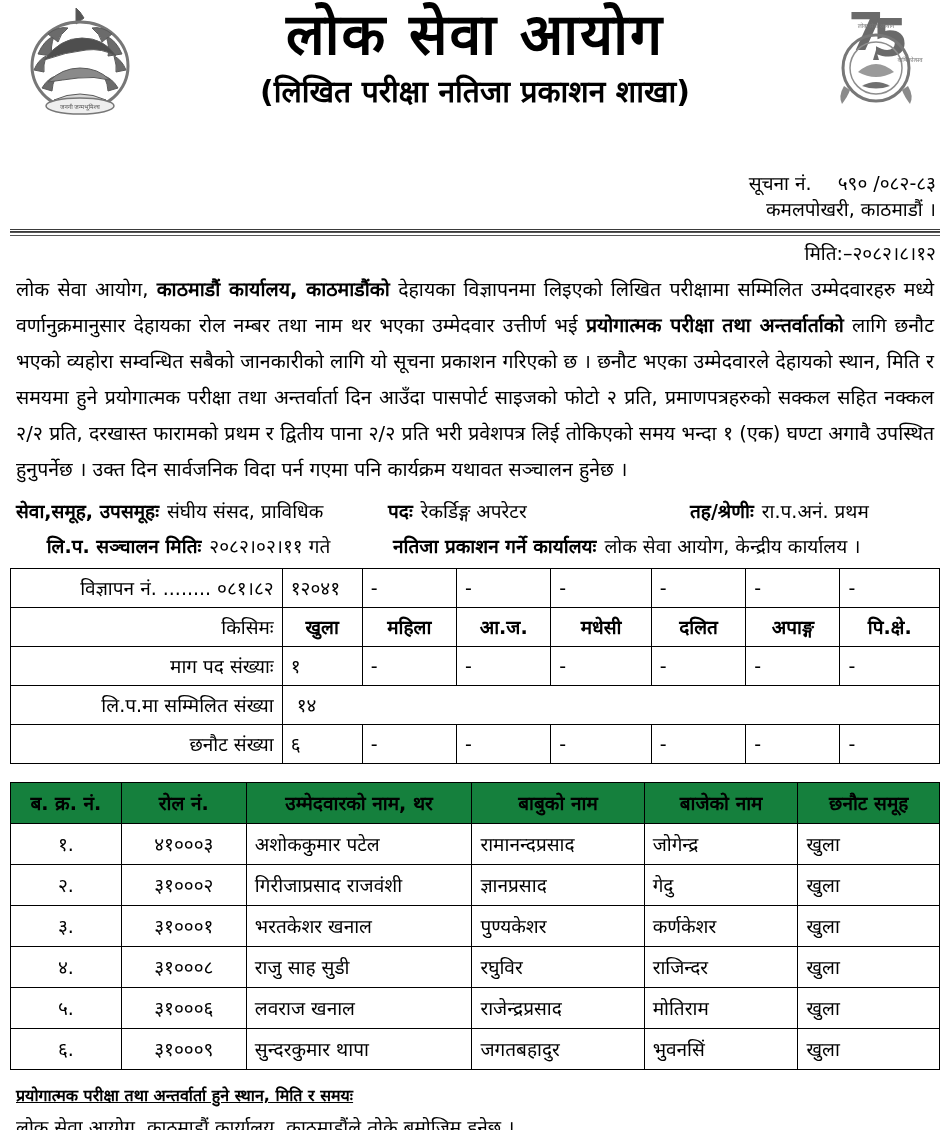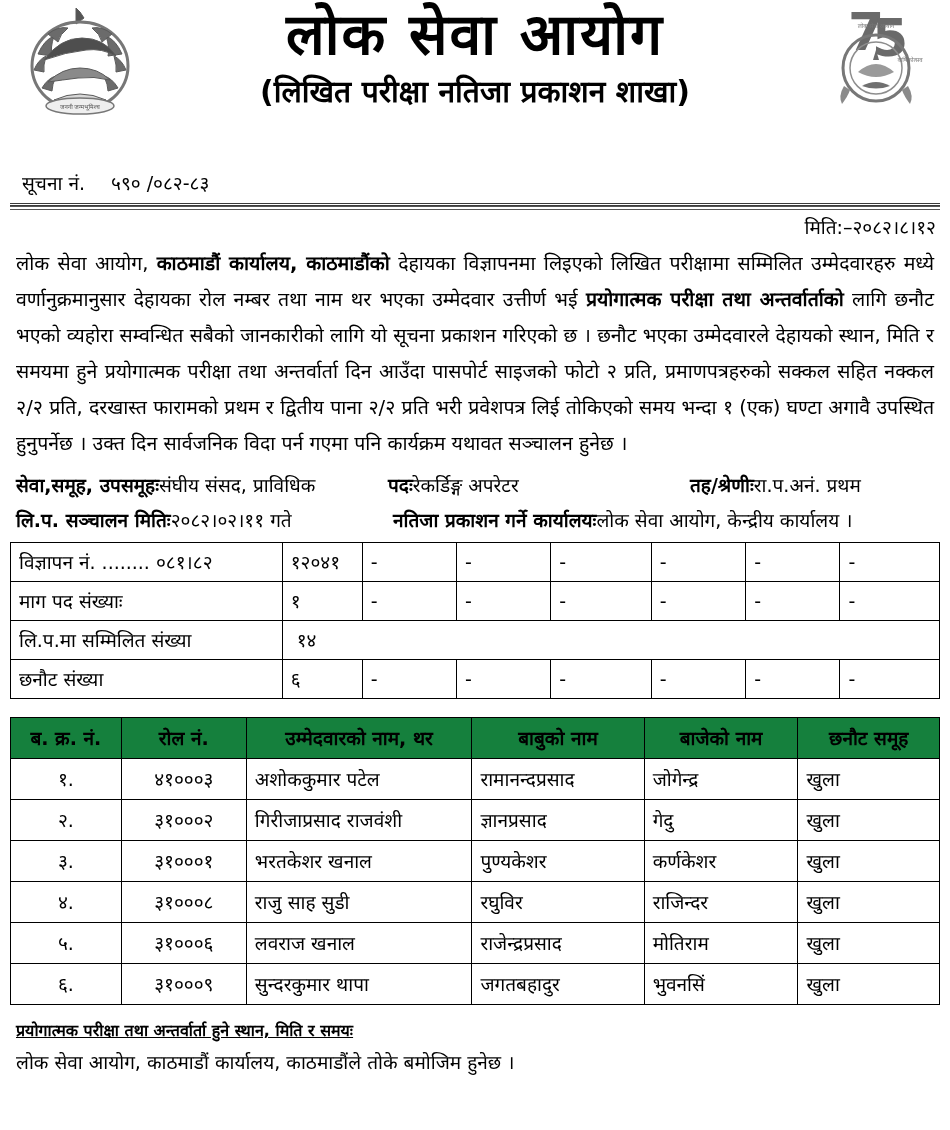--- a/index.html
+++ b/index.html
@@ -60,20 +60,21 @@
     line-height: 1.2;
     margin: 6px 0 0 0;
   }
   .notice-line {
     display: flex;
     justify-content: space-between;
     align-items: flex-end;
     font-family: "DejaVu Sans", sans-serif;
     font-size: 19px;
     padding: 10px 4px 0 12px;
+    flex-direction: column;
   }
   .notice-no {
     display: flex;
     gap: 26px;
   }
   .rule {
     border: none;
     border-top: 3px double #3a3a3a;
     height: 4px;
     background: linear-gradient(#555 0 1px, transparent 1px 3px, #555 3px 4px);
@@ -102,44 +103,44 @@
     font-size: 19px;
     padding: 10px 6px 0 6px;
   }
   .info-row {
     display: flex;
     align-items: baseline;
     margin-bottom: 9px;
     gap: 32px;
   }
   .info-row .lbl { font-weight: bold; white-space: nowrap; }
-  .info-row .val { margin-left: 0; white-space: nowrap; }
+  .info-row .val { margin-left: 8px; white-space: nowrap; }
   .seg-1 { width: 340px; display: flex; }
   .seg-2 { width: 270px; display: flex; }
   .seg-3 { display: flex; }
-  .seg-a { width: 345px; display: flex; }
+  .seg-a { width: 345px; display: flex; justify-content: center; }
   .seg-b { display: flex; }
 
   
   table {
     border-collapse: collapse;
     width: 100%;
     font-family: "DejaVu Sans", sans-serif;
   }
   .quota-table {
     margin-top: 6px;
     font-size: 19px;
   }
   .quota-table td {
     border: 1.6px solid #000;
     padding: 5px 8px;
     height: 28px;
     vertical-align: middle;
   }
-  .quota-table td.lab { text-align: left; white-space: nowrap; }
+  .quota-table td.lab { text-align: right; white-space: nowrap; }
   .quota-table td.ctr { text-align: left; }
   .quota-table td.kind { text-align: center; font-weight: bold; }
   .quota-table td.spanfill { text-align: left; padding-left: 14px; }
 
   .result-table {
     margin-top: 18px;
     font-size: 19px;
   }
   .result-table th, .result-table td {
     border: 1.6px solid #000;
@@ -228,20 +229,21 @@
       <div class="main-title">लोक सेवा आयोग</div>
       <div class="sub-title">(लिखित परीक्षा नतिजा प्रकाशन शाखा)</div>
     </div>
   </div>
 
   <div class="notice-line">
     <div class="notice-no">
       <span>सूचना नं.</span>
       <span>५९० /०८२-८३</span>
     </div>
+    <div>कमलपोखरी, काठमाडौं ।</div>
   </div>
 
   <div class="rule"></div>
   <div class="date-line">मिति:–२०८२।८।१२</div>
 
   <div class="body-para">
     <span>लोक सेवा आयोग, </span><b>काठमाडौं कार्यालय, काठमाडौंको</b><span> देहायका विज्ञापनमा लिइएको लिखित परीक्षामा सम्मिलित उम्मेदवारहरु मध्ये वर्णानुक्रमानुसार देहायका रोल नम्बर तथा नाम थर भएका उम्मेदवार उत्तीर्ण भई </span><b>प्रयोगात्मक परीक्षा तथा अन्तर्वार्ताको</b><span> लागि छनौट भएको व्यहोरा सम्वन्धित सबैको जानकारीको लागि यो सूचना प्रकाशन गरिएको छ । छनौट भएका उम्मेदवारले देहायको स्थान, मिति र समयमा हुने प्रयोगात्मक परीक्षा तथा अन्तर्वार्ता दिन आउँदा पासपोर्ट साइजको फोटो २ प्रति, प्रमाणपत्रहरुको सक्कल सहित नक्कल २/२ प्रति, दरखास्त फारामको प्रथम  र द्वितीय पाना २/२ प्रति भरी प्रवेशपत्र लिई तोकिएको समय भन्दा १ (एक) घण्टा अगावै उपस्थित हुनुपर्नेछ । उक्त दिन सार्वजनिक विदा पर्न गएमा पनि कार्यक्रम यथावत सञ्चालन  हुनेछ ।</span>
   </div>
 
   <div class="info-lines">
@@ -285,20 +287,30 @@
     <tbody>
         <tr>
           <td class="lab">विज्ञापन नं. ........ ०८१।८२</td>
           <td class="ctr">१२०४१</td>
           <td class="ctr">-</td>
           <td class="ctr">-</td>
           <td class="ctr">-</td>
           <td class="ctr">-</td>
           <td class="ctr">-</td>
           <td class="ctr">-</td>
+        </tr>
+        <tr>
+          <td class="lab">किसिमः</td>
+          <td class="kind">खुला</td>
+          <td class="kind">महिला</td>
+          <td class="kind">आ.ज.</td>
+          <td class="kind">मधेसी</td>
+          <td class="kind">दलित</td>
+          <td class="kind">अपाङ्ग</td>
+          <td class="kind">पि.क्षे.</td>
         </tr>
         <tr>
           <td class="lab">माग पद संख्याः</td>
           <td class="ctr">१</td>
           <td class="ctr">-</td>
           <td class="ctr">-</td>
           <td class="ctr">-</td>
           <td class="ctr">-</td>
           <td class="ctr">-</td>
           <td class="ctr">-</td>

